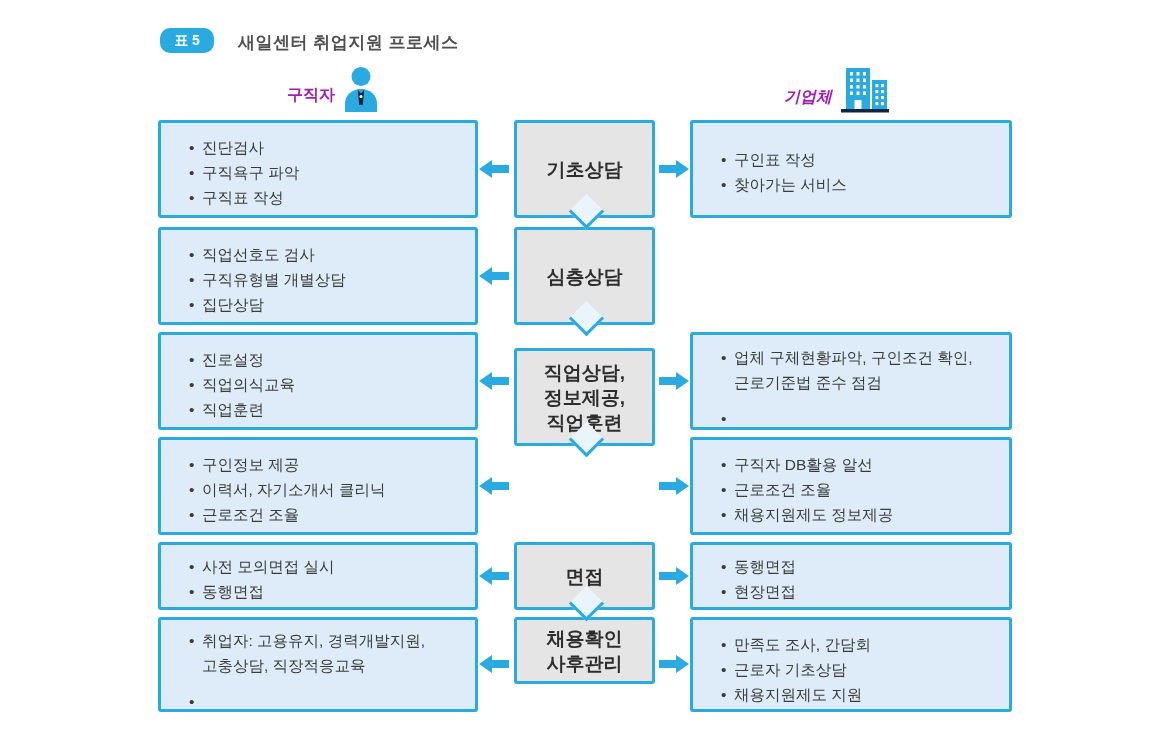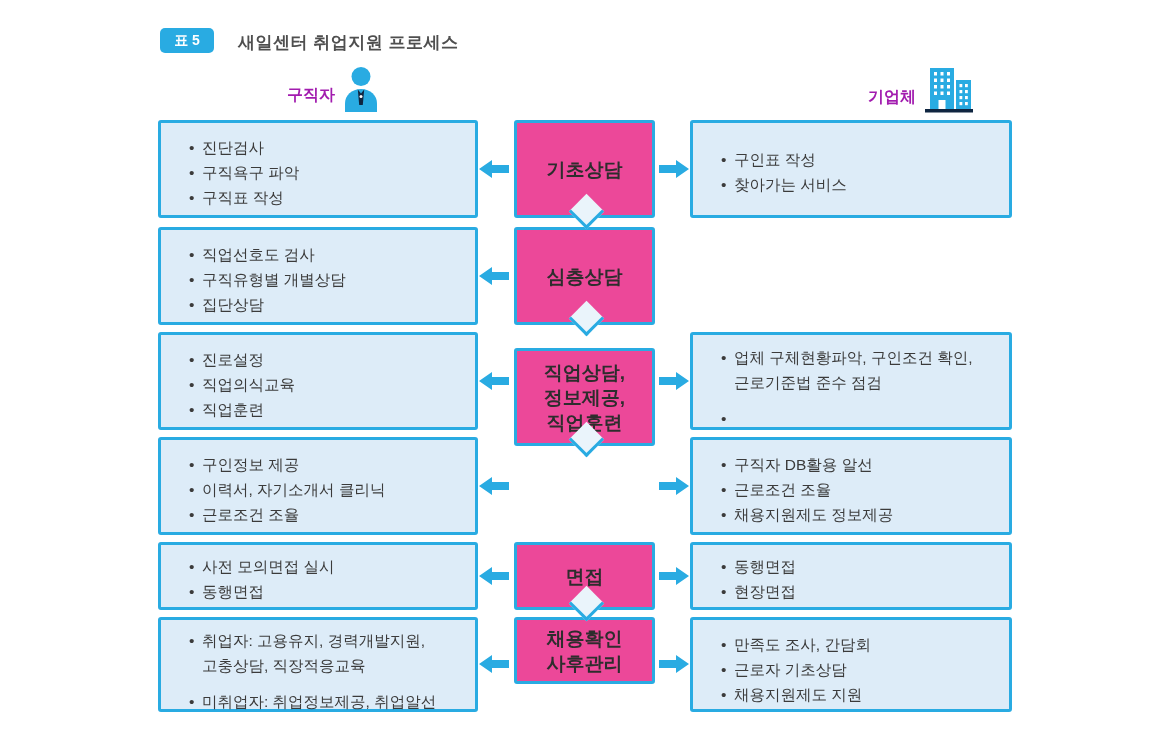--- a/index.html
+++ b/index.html
@@ -1,33 +1,33 @@
 <!DOCTYPE html>
 <html><head>
 <meta charset="utf-8">
 <style>
   html,body{margin:0;padding:0;background:#ffffff;}
   body{width:1170px;height:748px;position:relative;font-family:"Liberation Sans","DejaVu Sans",sans-serif;}
   .canvas{position:absolute;left:0;top:0;width:1170px;height:748px;overflow:hidden;}
 
   
   .title-badge{position:absolute;left:160px;top:28px;width:54px;height:25px;background:#29abe2;
-    border-radius:5px;color:#fff;font-weight:bold;font-size:14px;display:flex;align-items:center;justify-content:center;}
+    border-radius:10px;color:#fff;font-weight:bold;font-size:14px;display:flex;align-items:center;justify-content:center;}
   .title-text{position:absolute;left:238px;top:31px;font-size:17px;font-weight:bold;color:#4f4f4f;letter-spacing:.5px;}
 
   
   .col-header{position:absolute;display:flex;align-items:flex-end;gap:7px;}
   .col-header .hdr-label{font-size:16px;font-weight:bold;color:#a21caf;padding-bottom:6px;}
   .hdr-left{left:287px;top:66px;}
-  .hdr-right{left:868px;top:66px;}
+  .hdr-right{left:784px;top:66px;font-style:italic;}
 
   
   .box{position:absolute;box-sizing:border-box;border:3px solid #29abe2;border-radius:3px;}
   .side{background:#ddecf8;}
-  .center{background:#ec4899;display:flex;align-items:center;justify-content:center;text-align:center;}
+  .center{background:#e5e5e5;display:flex;align-items:center;justify-content:center;text-align:center;}
   .step{font-weight:bold;font-size:19px;line-height:25px;color:#2d2d2d;white-space:pre-line;}
 
   .items{padding:12px 8px 0 28px;}
   .li{display:flex;font-size:15.5px;line-height:25px;color:#3b3b3b;white-space:pre-line;}
   .li .blt{flex:none;width:13px;}
   .li.mt{margin-top:11px;}
 
   
   .tail{position:absolute;left:50%;bottom:-9px;width:22px;height:22px;margin-left:-11px;
     background:#eaf4fb;border-right:3px solid #29abe2;border-bottom:3px solid #29abe2;
@@ -219,21 +219,21 @@
   <div class="arrow" style="left:659px;top:567px;">
     <svg width="30" height="18" viewBox="0 0 30 18">
         <polygon points="30,9 17,0 17,5 0,5 0,13 17,13 17,18" fill="#29abe2"></polygon>
       </svg>
   </div>
 
   <div class="box side" style="left:158px;top:617px;width:320px;height:95px;">
     <div class="items" style="padding-top:8px;">
       <div class="li"><span class="blt">•</span><span>취업자: 고용유지, 경력개발지원,
 고충상담, 직장적응교육</span></div>
-      <div class="li mt"><span class="blt">•</span><span>미취업자: 취업정보제공, 취업알선</span></div>
+      <div class="li mt"><span class="blt">•</span></div>
     </div>
   </div>
   <div class="box center" style="left:514px;top:617px;width:141px;height:67px;">
     <div class="step">채용확인
 사후관리</div>
   </div>
   <div class="box side" style="left:690px;top:617px;width:322px;height:95px;">
     <div class="items">
       <div class="li"><span class="blt">•</span><span>만족도 조사, 간담회</span></div>
       <div class="li"><span class="blt">•</span><span>근로자 기초상담</span></div>

